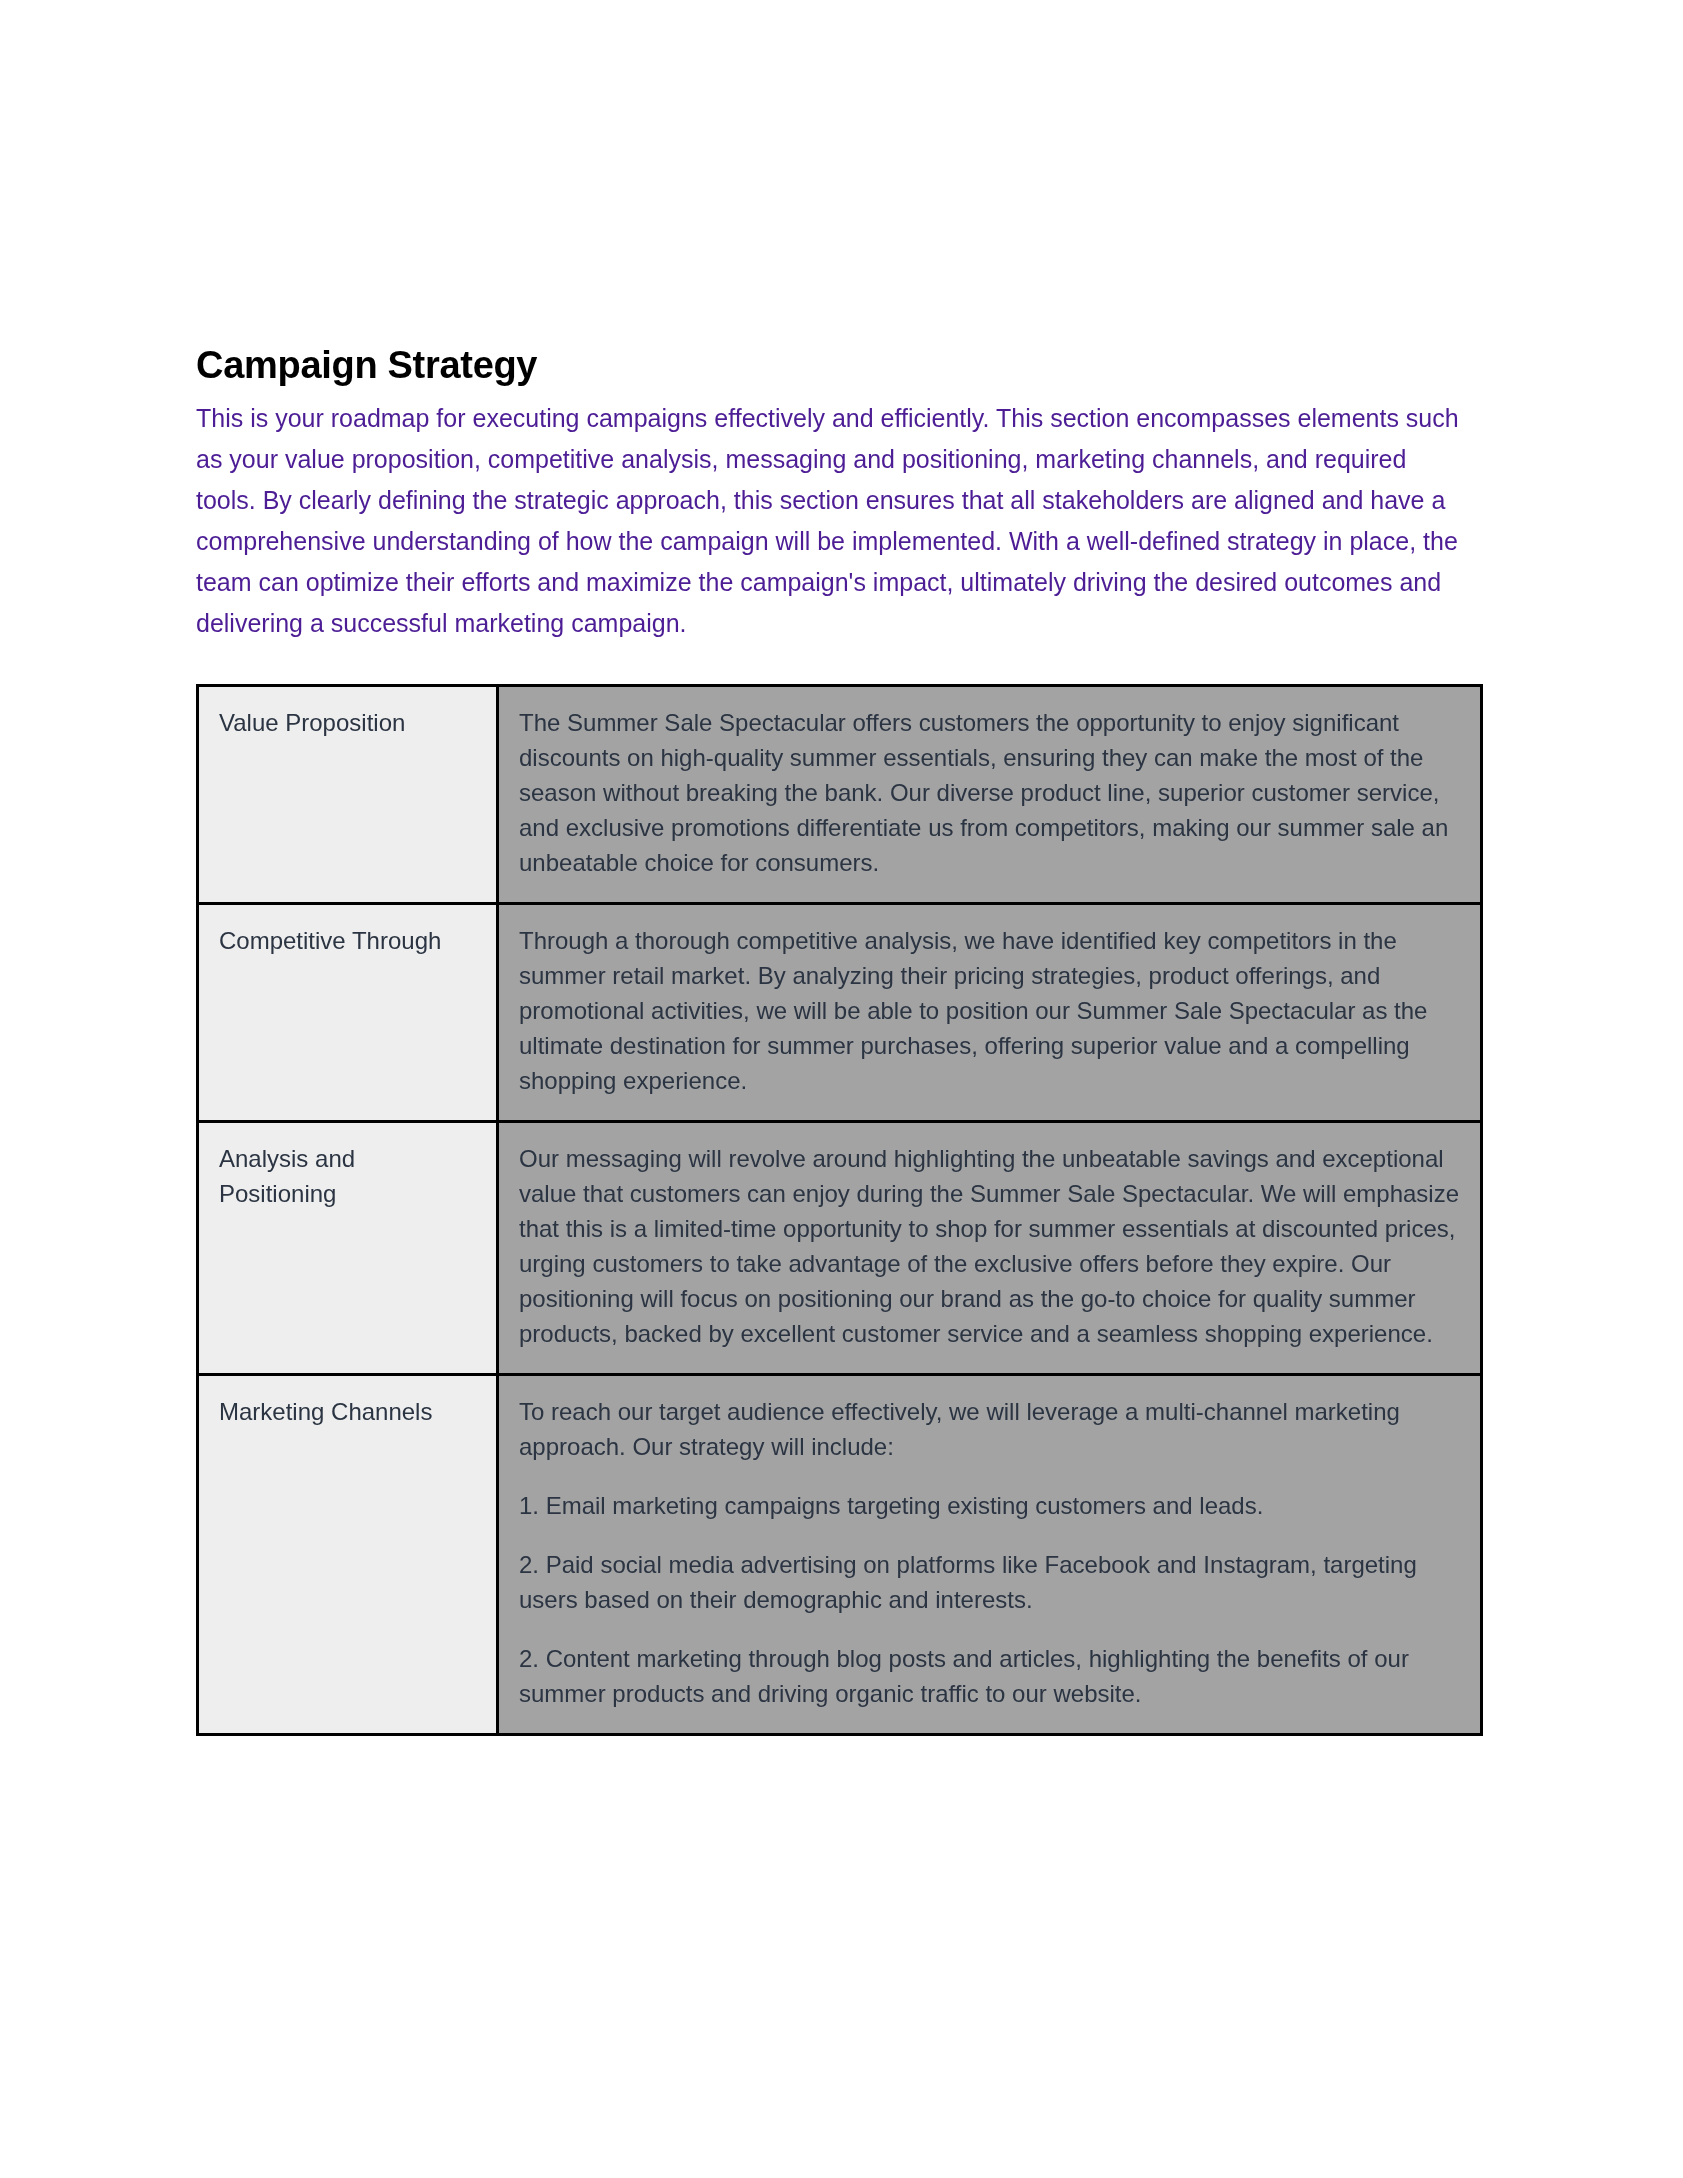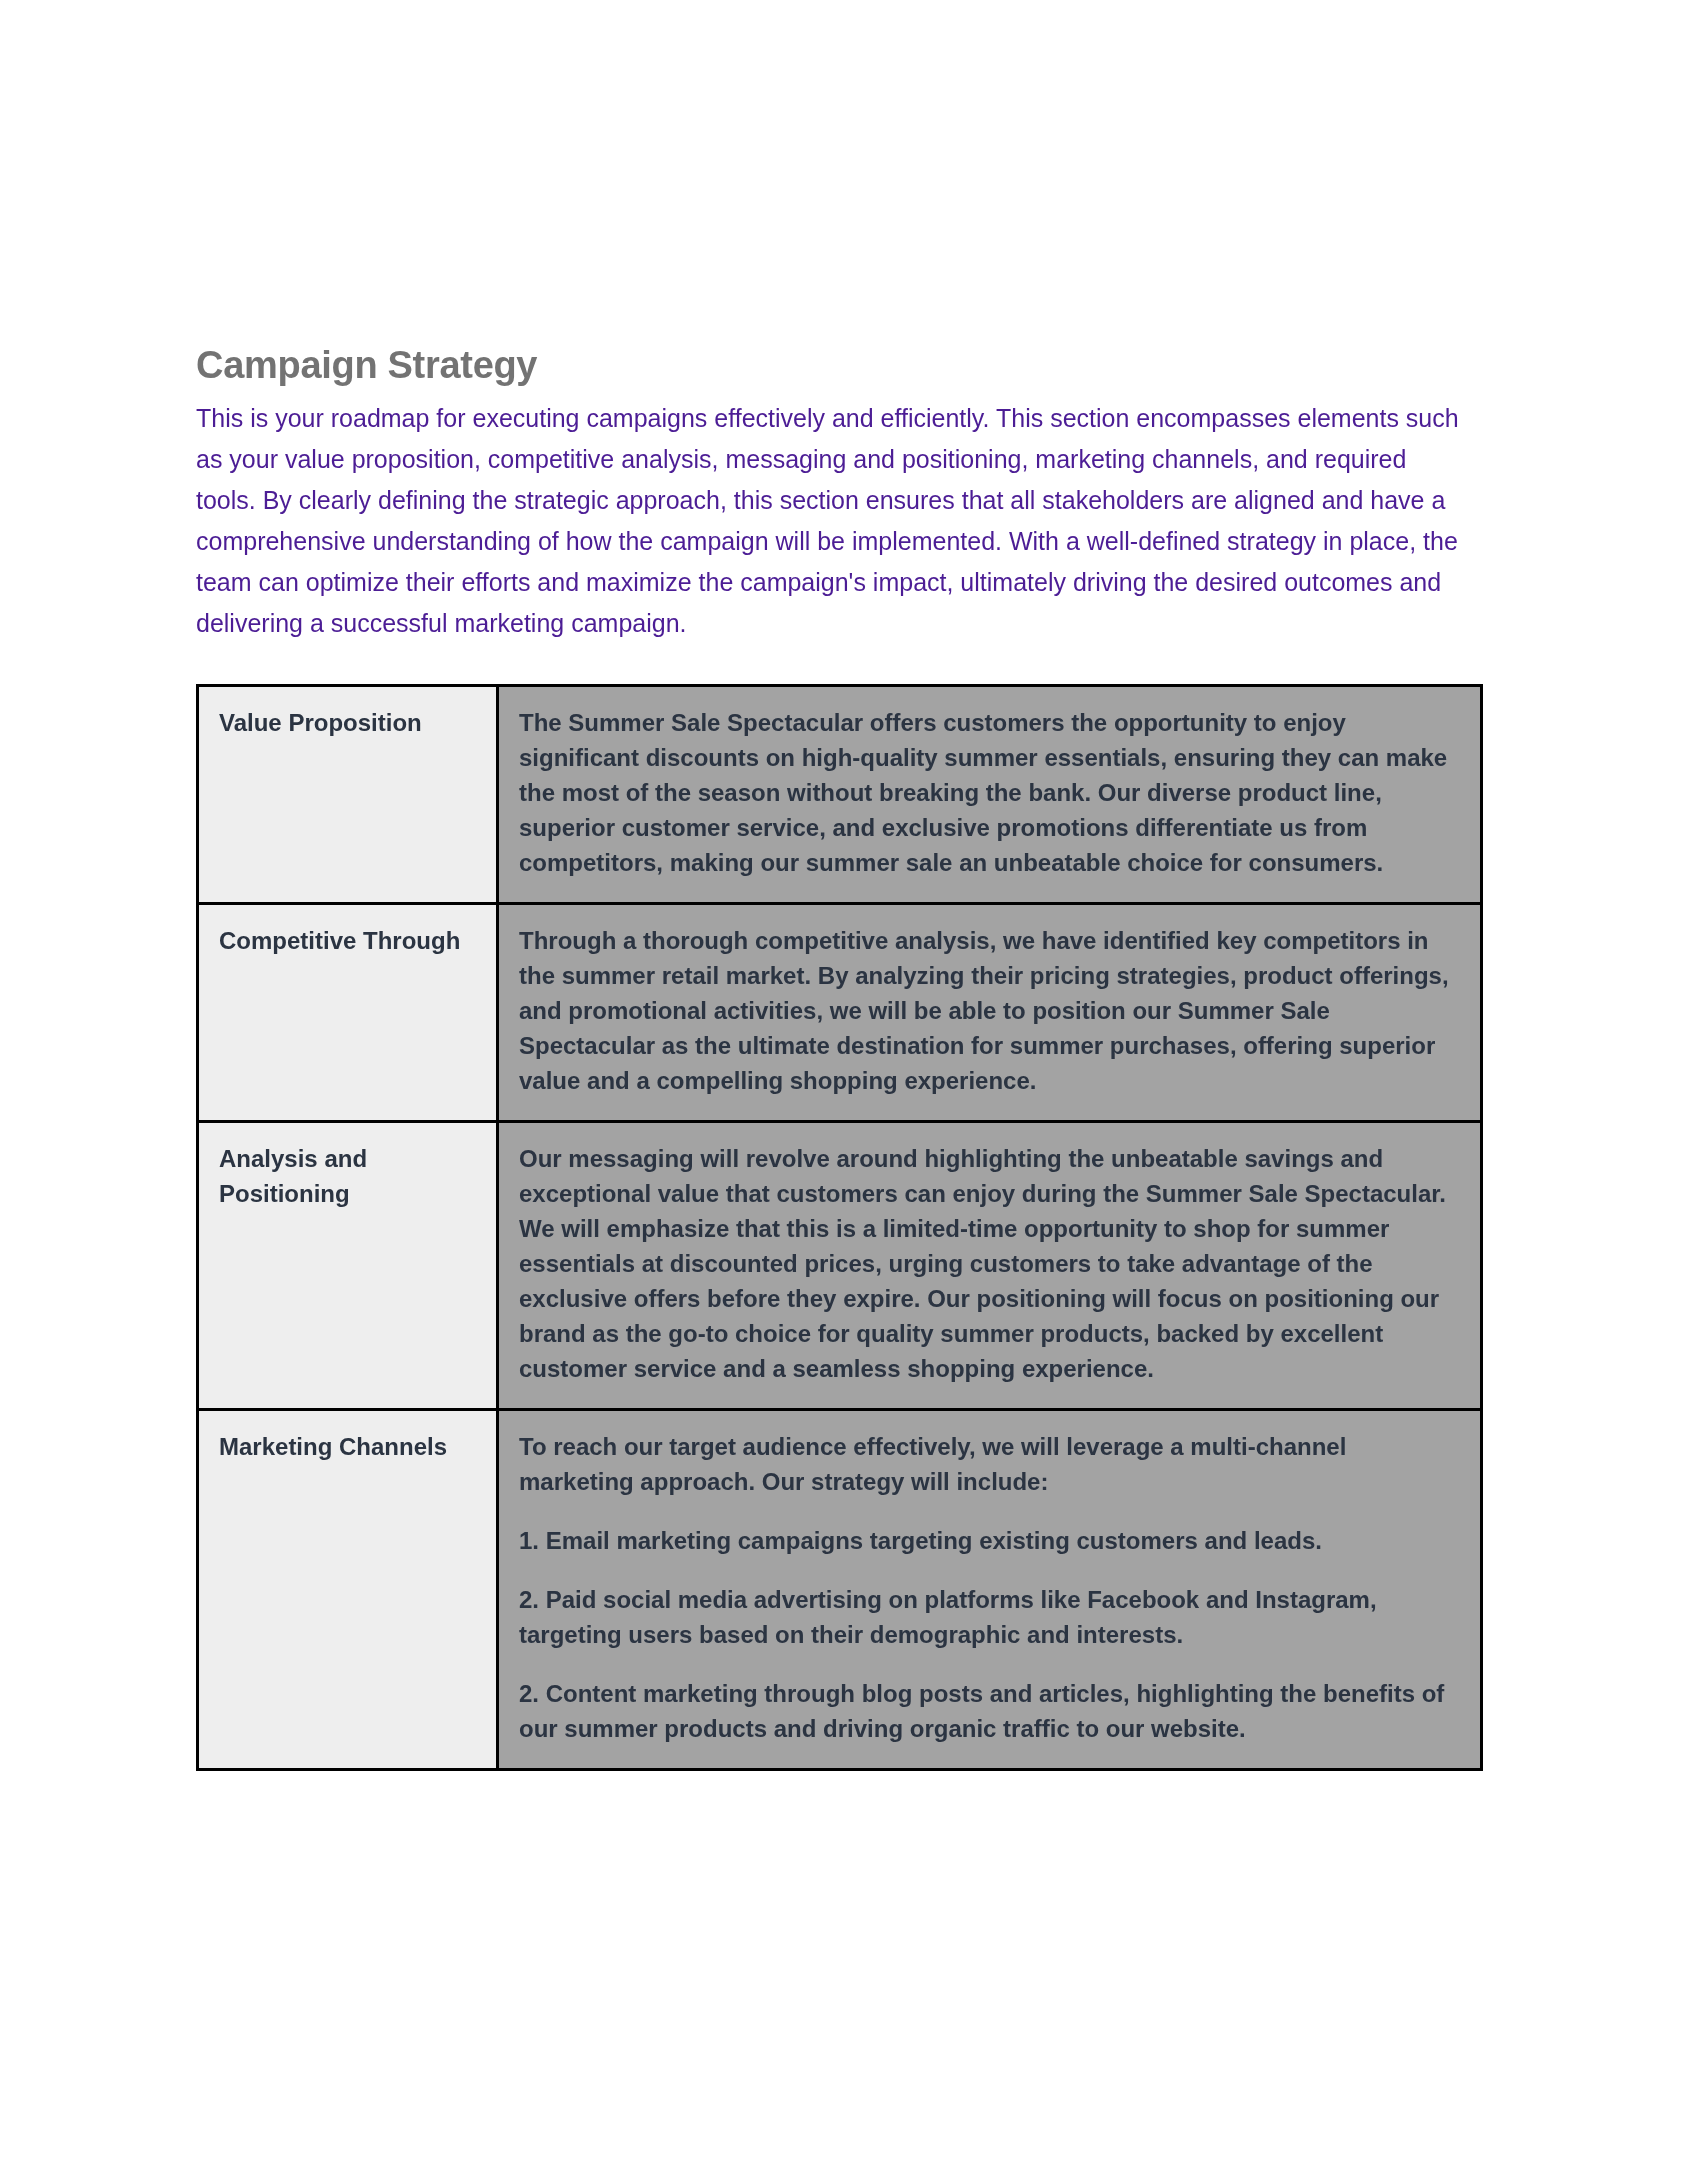--- a/index.html
+++ b/index.html
@@ -27,21 +27,21 @@
     position: absolute;
     left: 196px;
     top: 343px;
     width: 1289px;
   }
 
   .doc-title {
     font-size: 38px;
     font-weight: bold;
     line-height: 1.18;
-    color: #737373;
+    color: #000000;
     letter-spacing: -0.3px;
     margin: 0 0 10px 0;
   }
 
   .intro {
     font-size: 25px;
     line-height: 41px;
     color: #4c1d95;
     margin: 0;
     width: 1272px;
@@ -50,21 +50,20 @@
   .strategy-table {
     margin-top: 40px;
     width: 1287px;
     border-collapse: collapse;
     table-layout: fixed;
     border: 3px solid #000000;
   }
 
   .strategy-table tr {
     border-bottom: 3px solid #000000;
-    font-weight: bold;
   }
   .strategy-table tr:last-child {
     border-bottom: none;
   }
 
   .strategy-table td {
     vertical-align: top;
     padding: 18px 20px 22px 20px;
     font-size: 24px;
     line-height: 35px;

